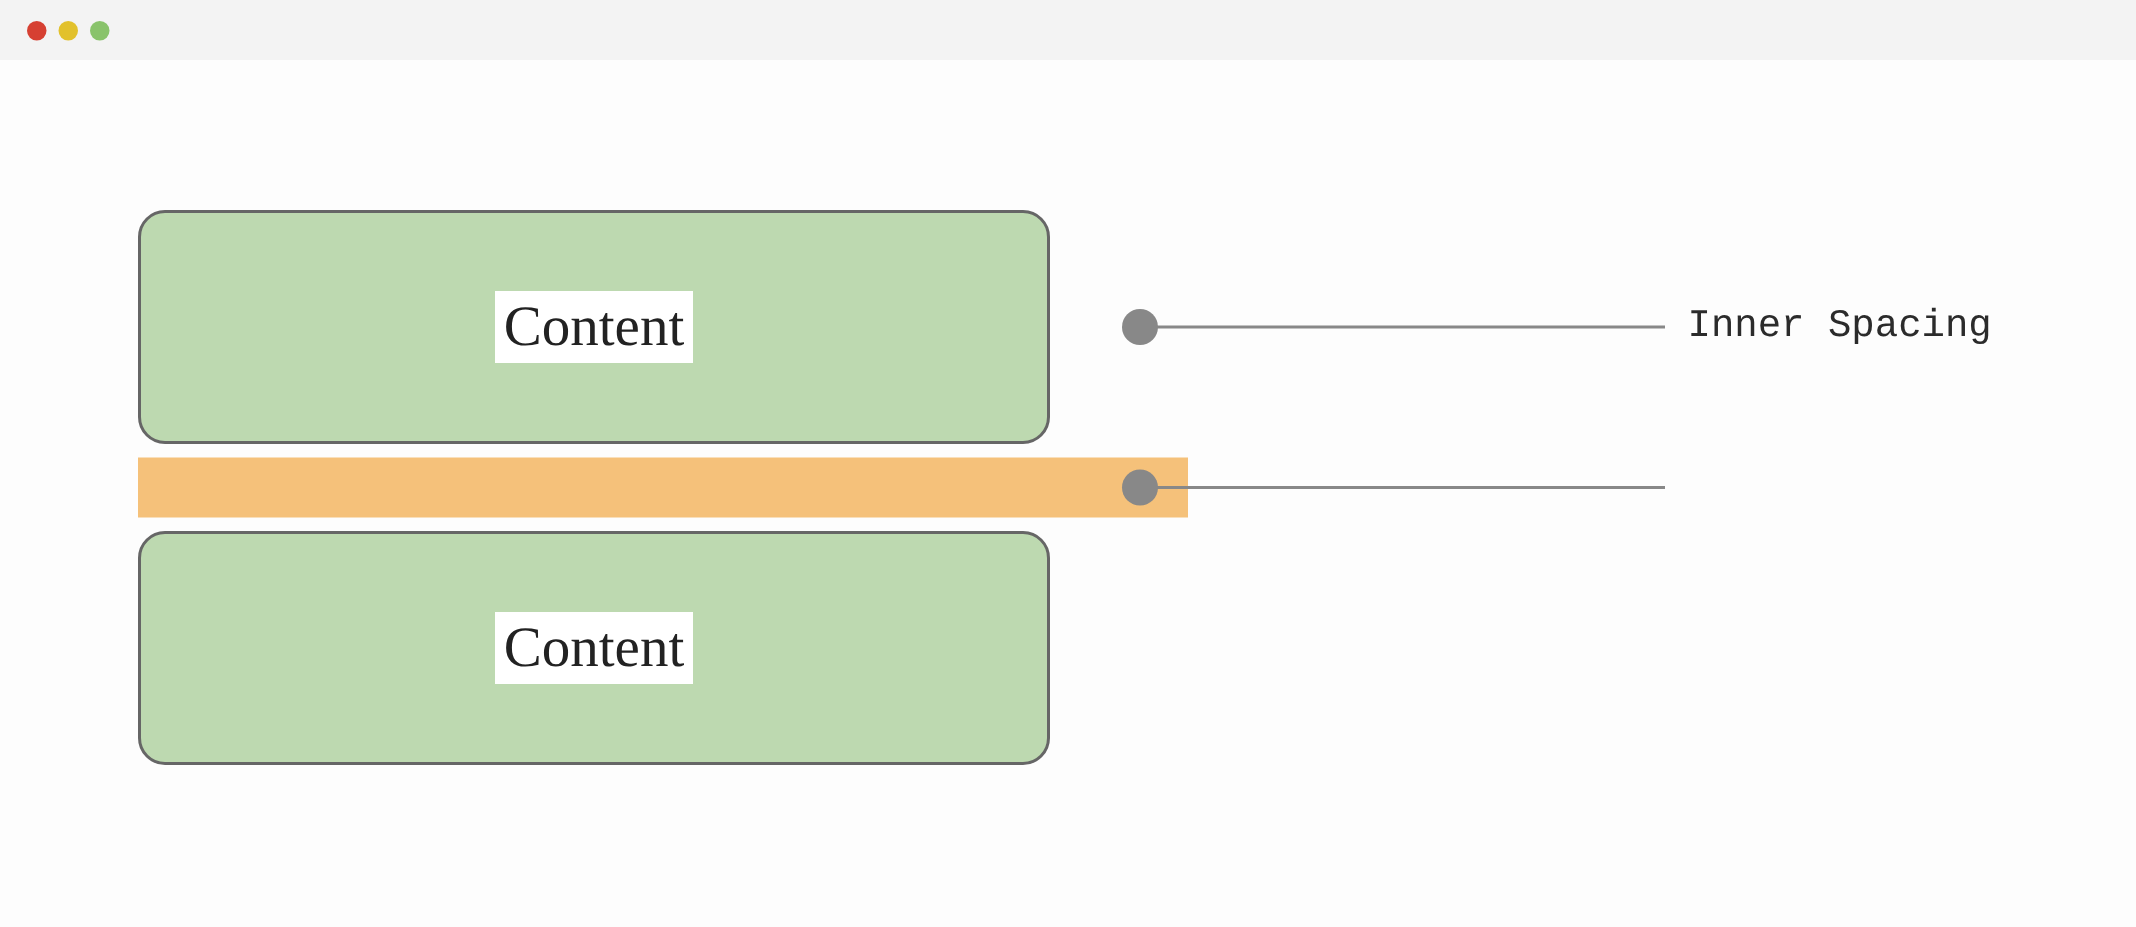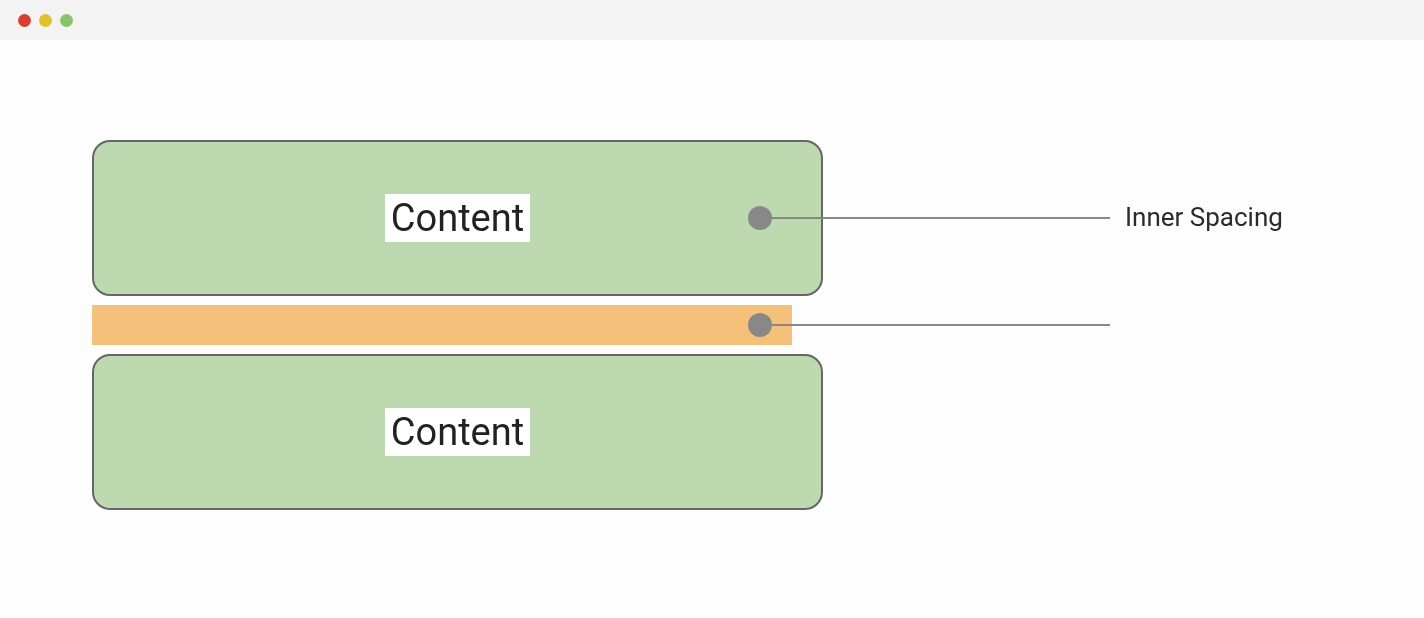--- a/index.html
+++ b/index.html
@@ -33,28 +33,29 @@
 
     .canvas {
       position: relative;
       width: 100%;
       height: calc(100% - 40px);
     }
 
     .box {
       position: absolute;
       left: 92px;
-      width: 731px;
+      width: 608px;
       height: 156px;
       border: 2px solid #666;
       border-radius: 18px;
       background: #bdd9b0;
       display: flex;
       align-items: center;
       justify-content: center;
+      font-family: Liberation Serif, serif;
     }
     .box-top { top: 100px; }
     .box-bottom { top: 314px; }
 
     .content-label {
       background: #ffffff;
       font-size: 38px;
       color: #222;
       padding: 2px 6px;
     }
@@ -86,20 +87,21 @@
       z-index: 4;
     }
     .line-inner { left: 770px; top: 177px; width: 340px; }
     .line-outer { left: 770px; top: 284px; width: 340px; }
 
     .callout-text {
       position: absolute;
       left: 1125px;
       font-size: 26px;
       color: #2b2b2b;
+      font-family: Liberation Mono, monospace;
     }
     .text-inner { top: 162px; }
     .text-outer { top: 269px; }
   </style>
 </head>
 <body>
 
 <div class="titlebar">
   <div class="traffic-light tl-red"></div>
   <div class="traffic-light tl-yellow"></div>

